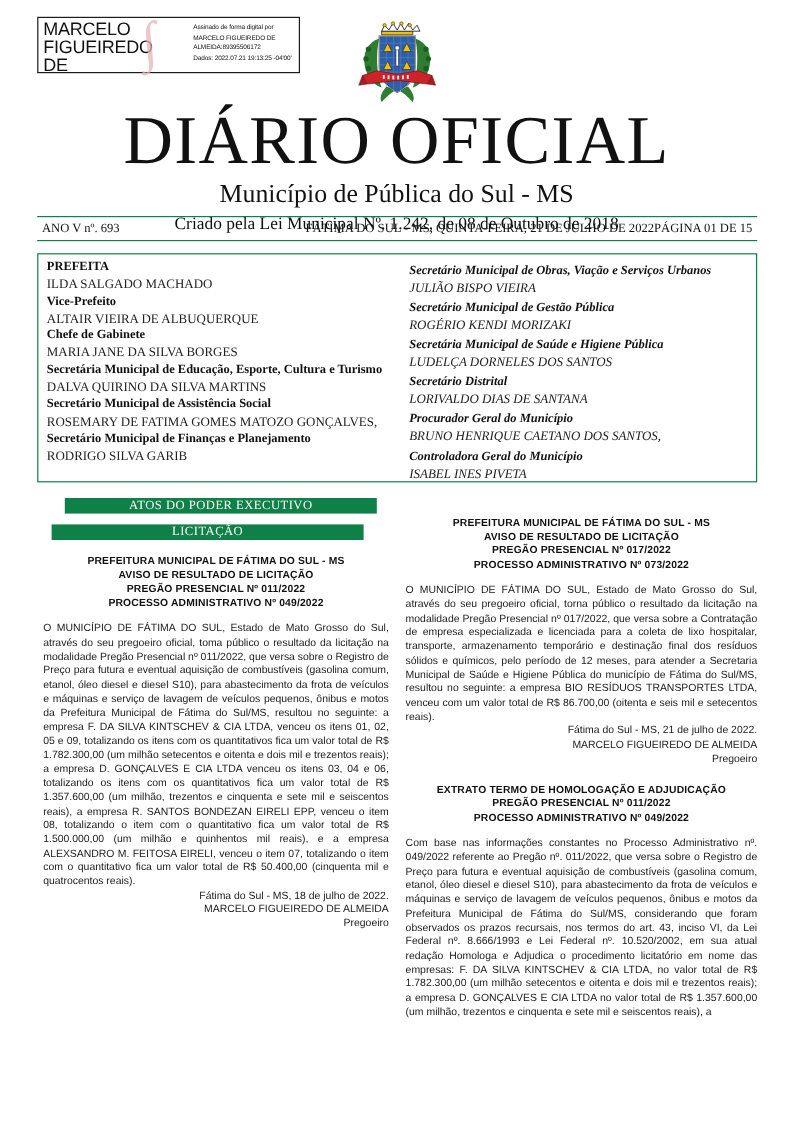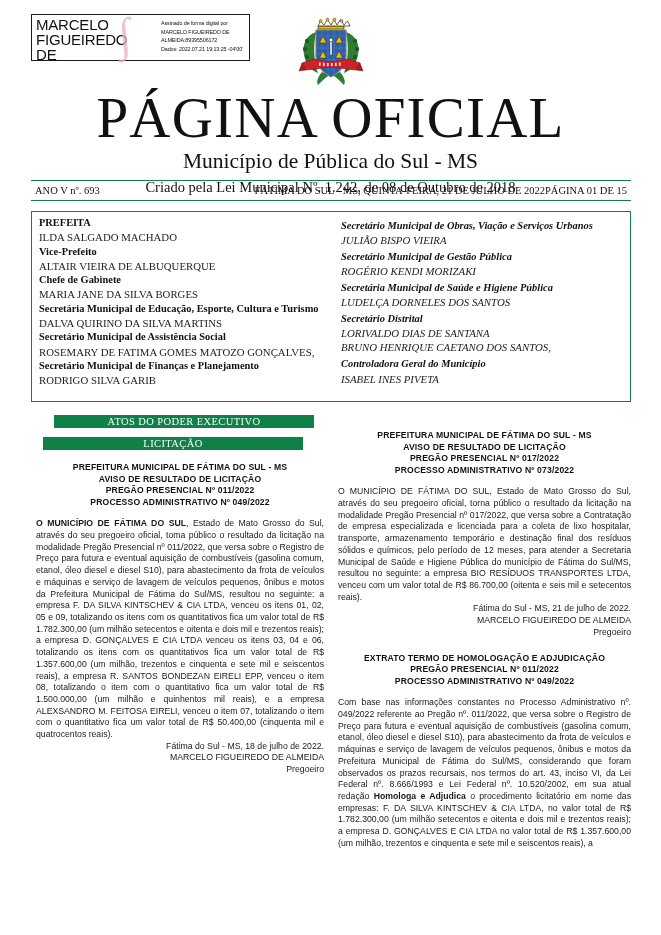--- a/index.html
+++ b/index.html
@@ -208,21 +208,21 @@
   }
   .art-body {
     font-family: "Liberation Sans", sans-serif;
     font-size: 8.7px;
     line-height: 11.7px;
     text-align: justify;
     color: #1a1a1a;
     margin-top: 10px;
     letter-spacing: 0px;
   }
-  .art-body b { font-weight: bold; }
+  .art-body b { font-weight: normal; }
   .sign-block {
     font-family: "Liberation Sans", sans-serif;
     font-size: 8.7px;
     line-height: 11.7px;
     text-align: right;
     color: #1a1a1a;
     margin-top: 0;
   }
   .spacer-14 { height: 14px; }
 </style>
@@ -306,21 +306,21 @@
         <rect x="27" y="47.8" width="1.6" height="3.2"></rect>
         <rect x="31" y="48" width="1.6" height="3.2"></rect>
         <rect x="35" y="48" width="1.6" height="3.2"></rect>
         <rect x="39" y="47.8" width="1.6" height="3.2"></rect>
         <rect x="43" y="47.5" width="1.6" height="3.2"></rect>
       </g>
     </g>
   </svg>
 
   <div class="masthead">
-    <h1>PÁGINA OFICIAL</h1>
+    <h1>DIÁRIO OFICIAL</h1>
     <h2>Município de Pública do Sul - MS</h2>
     <h3>Criado pela Lei Municipal Nº. 1.242, de 08 de Outubro de 2018</h3>
   </div>
 
   <div class="infobar">
     <span class="ib-ano">ANO V nº. 693</span>
     <span class="ib-mid">FÁTIMA DO SUL - MS, QUINTA-FEIRA,  21  DE JULHO DE 2022</span>
     <span class="ib-pag">PÁGINA 01 DE 15</span>
   </div>
 
@@ -341,20 +341,21 @@
     </div>
     <div class="off-col right">
       <div class="off-role">Secretário Municipal de Obras, Viação e Serviços Urbanos</div>
       <div class="off-name">JULIÃO BISPO VIEIRA</div>
       <div class="off-role">Secretário Municipal de Gestão Pública</div>
       <div class="off-name">ROGÉRIO KENDI MORIZAKI</div>
       <div class="off-role">Secretária Municipal de Saúde e Higiene Pública</div>
       <div class="off-name">LUDELÇA DORNELES DOS SANTOS</div>
       <div class="off-role">Secretário Distrital</div>
       <div class="off-name">LORIVALDO DIAS DE SANTANA</div>
+      <div class="off-role">Procurador Geral do Município</div>
       <div class="off-name">BRUNO HENRIQUE CAETANO DOS SANTOS,</div>
       <div class="off-role">Controladora Geral do Município</div>
       <div class="off-name">ISABEL INES PIVETA</div>
     </div>
   </div>
 
   <div class="banner" id="banner-atos">ATOS DO PODER EXECUTIVO</div>
   <div class="banner" id="banner-licitacao">LICITAÇÃO</div>
 
   <div class="col" id="col-left">

